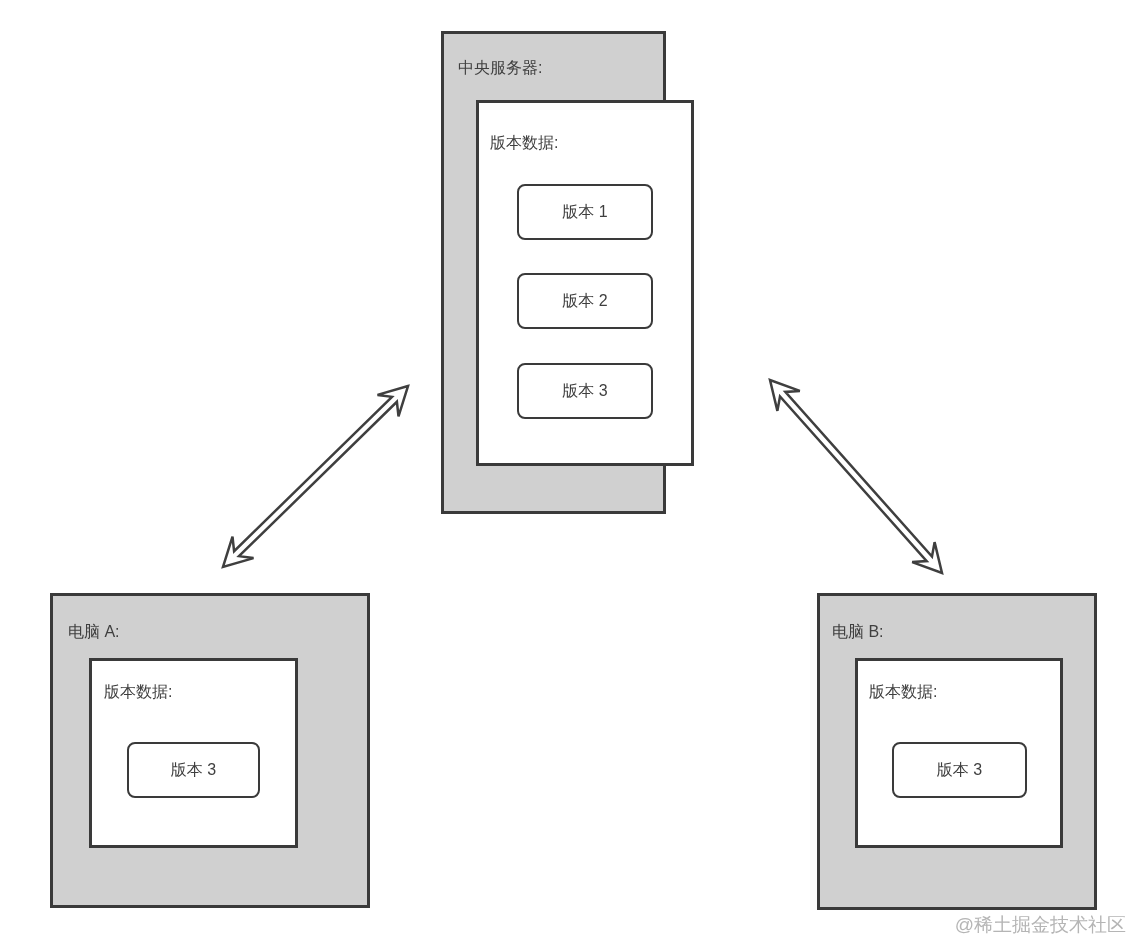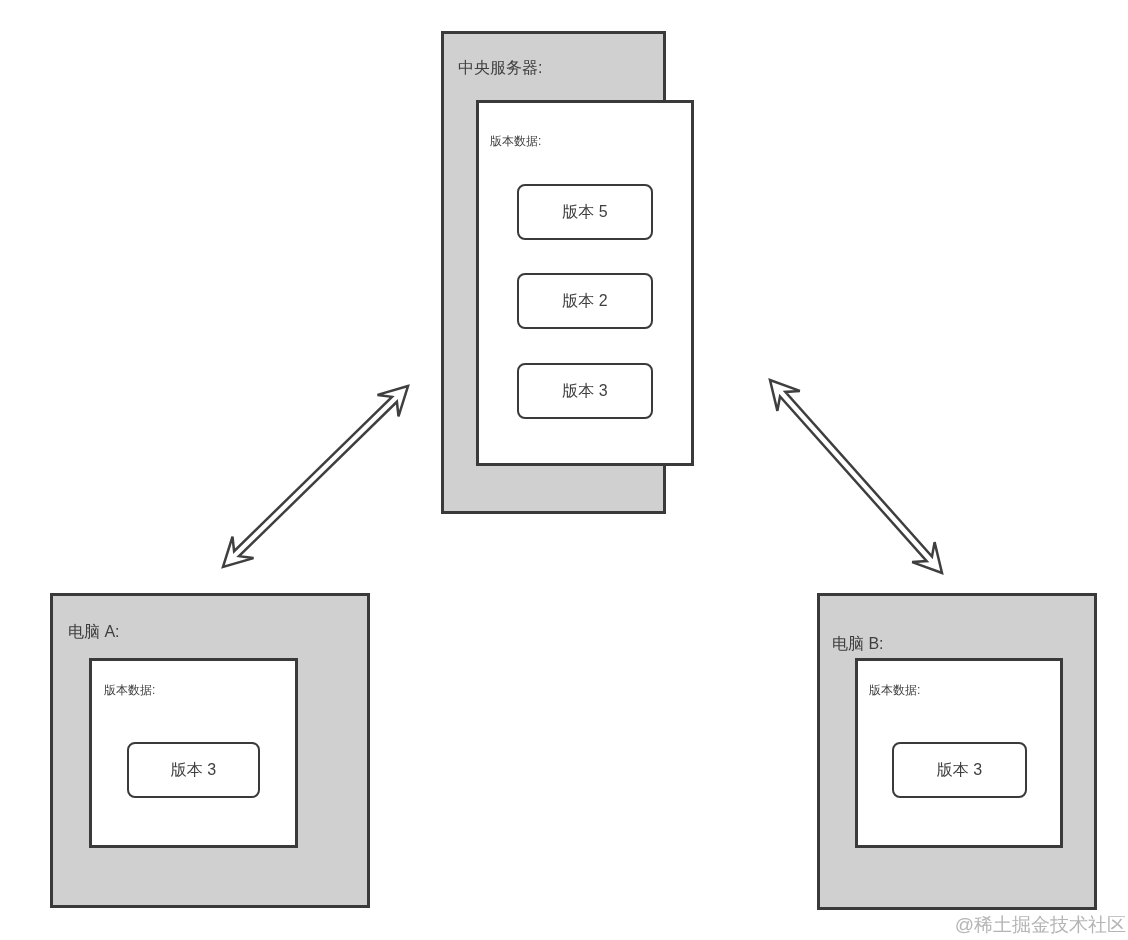--- a/index.html
+++ b/index.html
@@ -36,21 +36,21 @@
     white-space: nowrap;
   }
   .inner-panel {
     position: absolute;
     box-sizing: border-box;
     background: var(--inner-fill, #ffffff);
     border: 3px solid var(--box-border, #3a3a3a);
   }
   .inner-title {
     position: absolute;
-    font-size: 12px;
+    font-size: 16px;
     color: var(--text, #3f3f3f);
     white-space: nowrap;
   }
   .version-chip {
     position: absolute;
     box-sizing: border-box;
     background: var(--inner-fill, #ffffff);
     border: 2.5px solid var(--box-border, #3a3a3a);
     border-radius: 8px;
     display: flex;
@@ -76,36 +76,36 @@
 
   <svg id="arrow-layer" viewBox="0 0 1128 940">
       <path d="M408.0 386.0L377.5 394.9L392.0 396.8L234.1 551.2L232.5 536.7L223.0 567.0L253.5 558.1L239.0 556.2L396.9 401.8L398.5 416.3Z" fill="#ffffff" stroke="#3f3f3f" stroke-width="2.5" stroke-linejoin="miter"></path>
       <path d="M770.0 380.0L777.4 410.9L780.0 396.5L926.7 561.1L912.2 562.1L942.0 573.0L934.6 542.1L932.0 556.5L785.3 391.9L799.8 390.9Z" fill="#ffffff" stroke="#3f3f3f" stroke-width="2.5" stroke-linejoin="miter"></path>
     </svg>
 
   <div class="node" style="left:441px; top:31px; width:225px; height:483px;">
     <div class="node-title" style="left:14px; top:24px;">中央服务器:</div>
     <div class="inner-panel" style="left:32px; top:66px; width:218px; height:366px;">
       <div class="inner-title" style="left:11px; top:30px;">版本数据:</div>
-      <div class="version-chip" style="left:38px; top:81px; width:136px; height:56px;">版本 5</div>
+      <div class="version-chip" style="left:38px; top:81px; width:136px; height:56px;">版本 1</div>
       <div class="version-chip" style="left:38px; top:170px; width:136px; height:56px;text-align:right;">版本 2</div>
       <div class="version-chip" style="left:38px; top:260px; width:136px; height:56px;">版本 3</div>
     </div>
   </div>
 
   <div class="node" style="left:50px; top:593px; width:320px; height:315px;">
     <div class="node-title" style="left:15px; top:26px;">电脑 A:</div>
     <div class="inner-panel" style="left:36px; top:62px; width:209px; height:190px;">
       <div class="inner-title" style="left:12px; top:21px;">版本数据:</div>
       <div class="version-chip" style="left:35px; top:81px; width:133px; height:56px;">版本 3</div>
     </div>
   </div>
 
   <div class="node" style="left:817px; top:593px; width:280px; height:317px;">
-    <div class="node-title" style="left:12px; top:26px;margin-top:12px;">电脑 B:</div>
+    <div class="node-title" style="left:12px; top:26px;">电脑 B:</div>
     <div class="inner-panel" style="left:35px; top:62px; width:208px; height:190px;">
       <div class="inner-title" style="left:11px; top:21px;">版本数据:</div>
       <div class="version-chip" style="left:34px; top:81px; width:135px; height:56px;">版本 3</div>
     </div>
   </div>
 
   <div class="watermark">@稀土掘金技术社区</div>
 
 </div>
 

